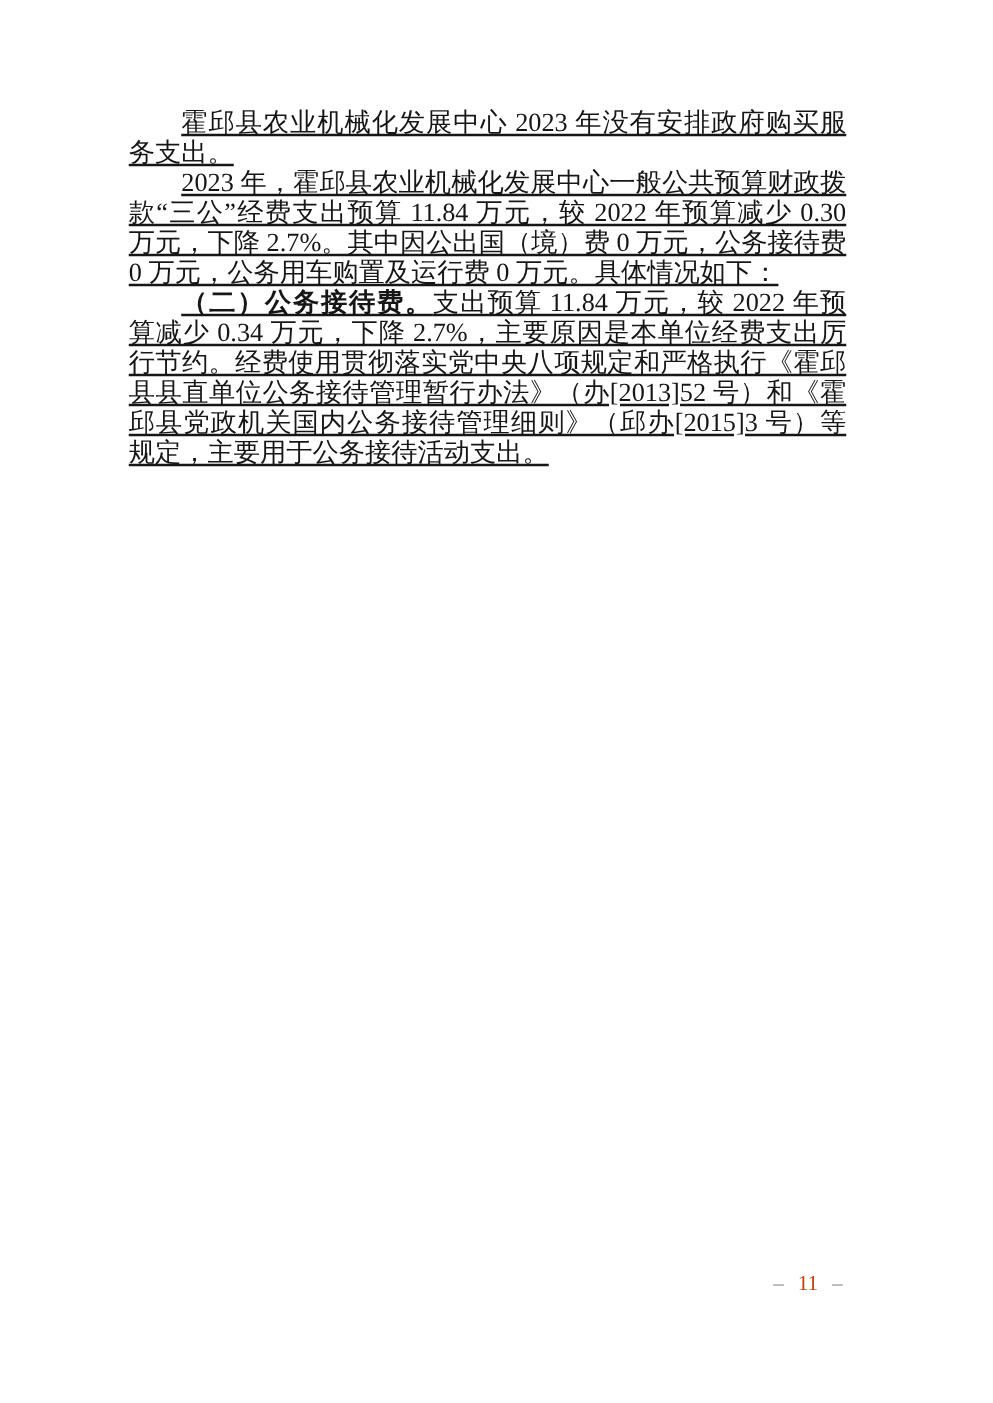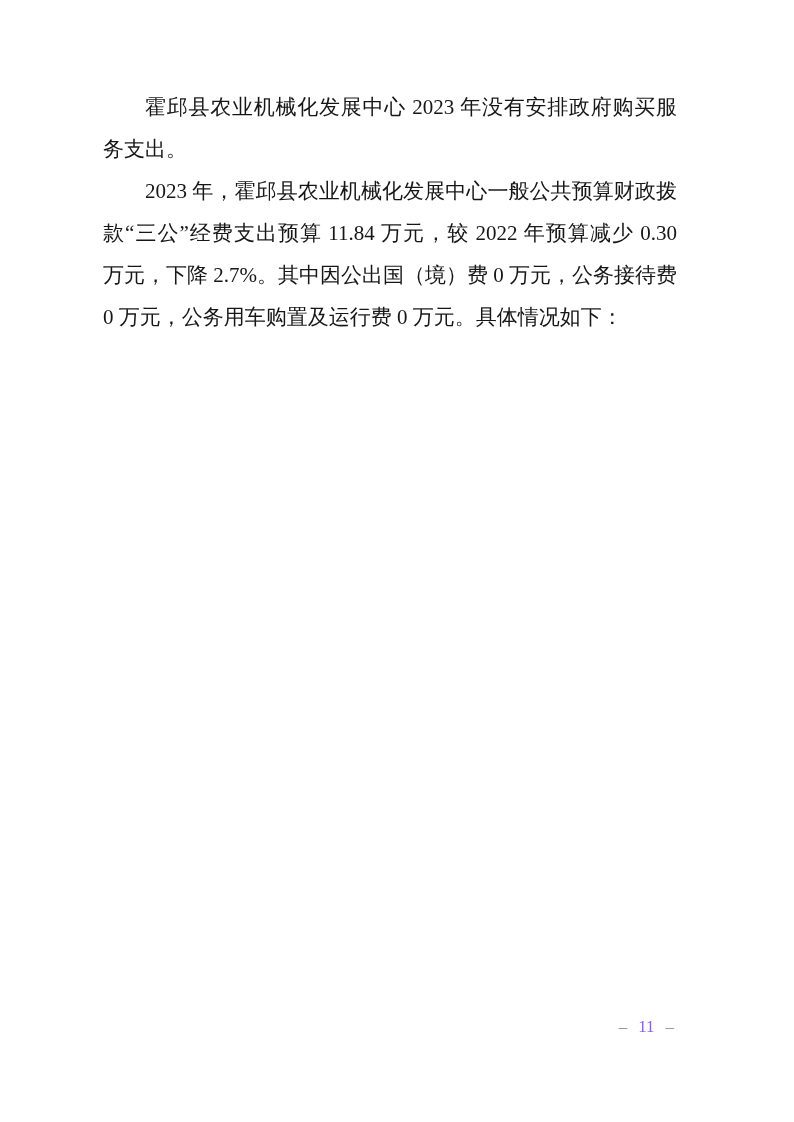--- a/index.html
+++ b/index.html
@@ -21,27 +21,28 @@
   }
   .content {
     position: absolute;
     left: 103px;
     top: 86px;
     width: 574px;
   }
   p.para {
     margin: 0;
     font-size: 21px;
-    line-height: 42px;
+    line-height: 24px;
     color: #161616;
     text-align: justify;
     text-justify: inter-ideograph;
     text-indent: 2em;
     word-break: break-all;
     font-family: "Liberation Serif", "DejaVu Serif", serif;
+    text-decoration: underline;
   }
   p.para.heading {
     font-family: "Liberation Sans", "DejaVu Sans", sans-serif;
     font-weight: 700;
     font-size: 21.5px;
     text-indent: 2.2em;
     color: #0d0d0d;
   }
   .run.bold {
     font-weight: 700;
@@ -53,31 +54,32 @@
     right: 120px;
     font-size: 17px;
     line-height: 22px;
     font-family: "Liberation Serif", "DejaVu Serif", serif;
     white-space: nowrap;
   }
   .footer .dash {
     color: #8a8a8a;
   }
   .footer .num {
-    color: #8b5cf6;
+    color: #c2410c;
     margin: 0 11px;
   }
 </style>
 </head>
 <body>
 
 <div class="page">
 
   <div class="content">
       <p class="para body"><span class="run">霍邱县农业机械化发展中心 2023 年没有安排政府购买服务支出。</span></p>
       <p class="para body"><span class="run">2023 年，霍邱县农业机械化发展中心一般公共预算财政拨款“三公”经费支出预算 11.84 万元，较 2022 年预算减少 0.30 万元，下降 2.7%。其中因公出国（境）费 0 万元，公务接待费 0 万元，公务用车购置及运行费 0 万元。具体情况如下：</span></p>
+      <p class="para body"><span class="run bold">（二）公务接待费。</span><span class="run">支出预算 11.84 万元，较 2022 年预算减少 0.34 万元，下降 2.7%，主要原因是本单位经费支出厉行节约。经费使用贯彻落实党中央八项规定和严格执行《霍邱县县直单位公务接待管理暂行办法》（办[2013]52 号）和《霍邱县党政机关国内公务接待管理细则》（邱办[2015]3 号）等规定，主要用于公务接待活动支出。</span></p>
     </div>
 
   <div class="footer">
     <span class="dash">–</span><span class="num">11</span><span class="dash">–</span>
   </div>
 
 </div>
 
 </body></html>

